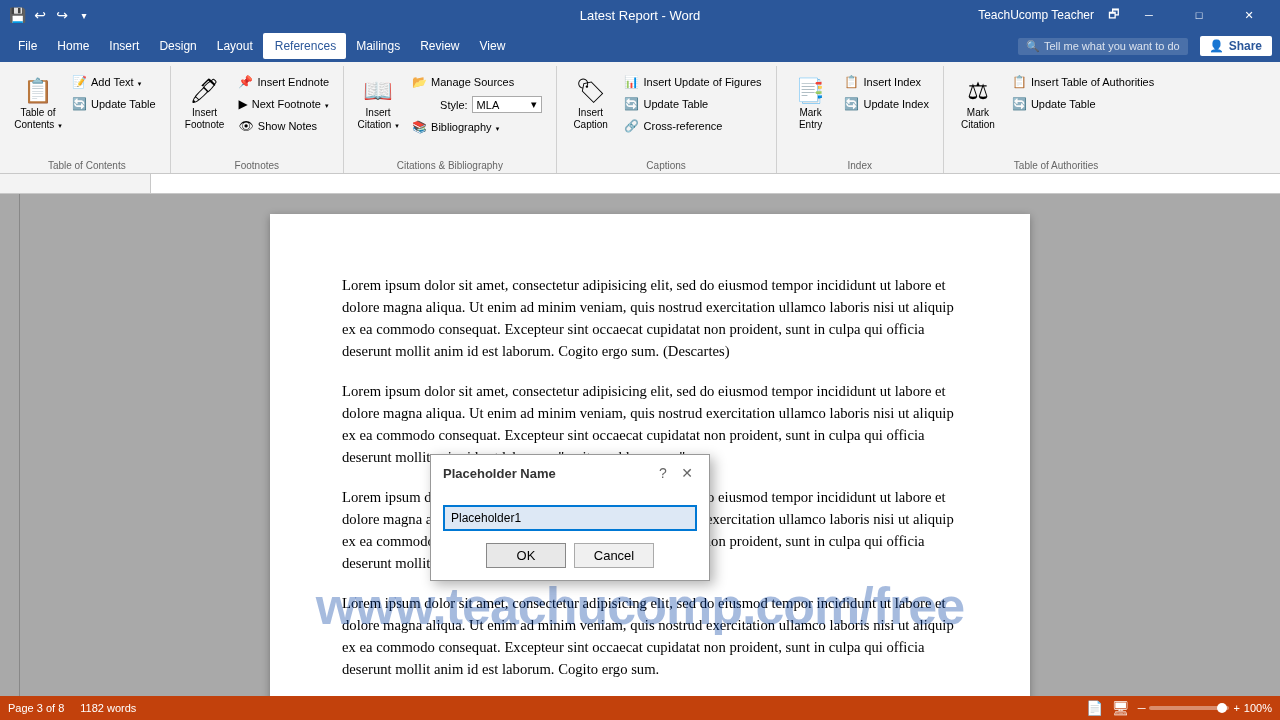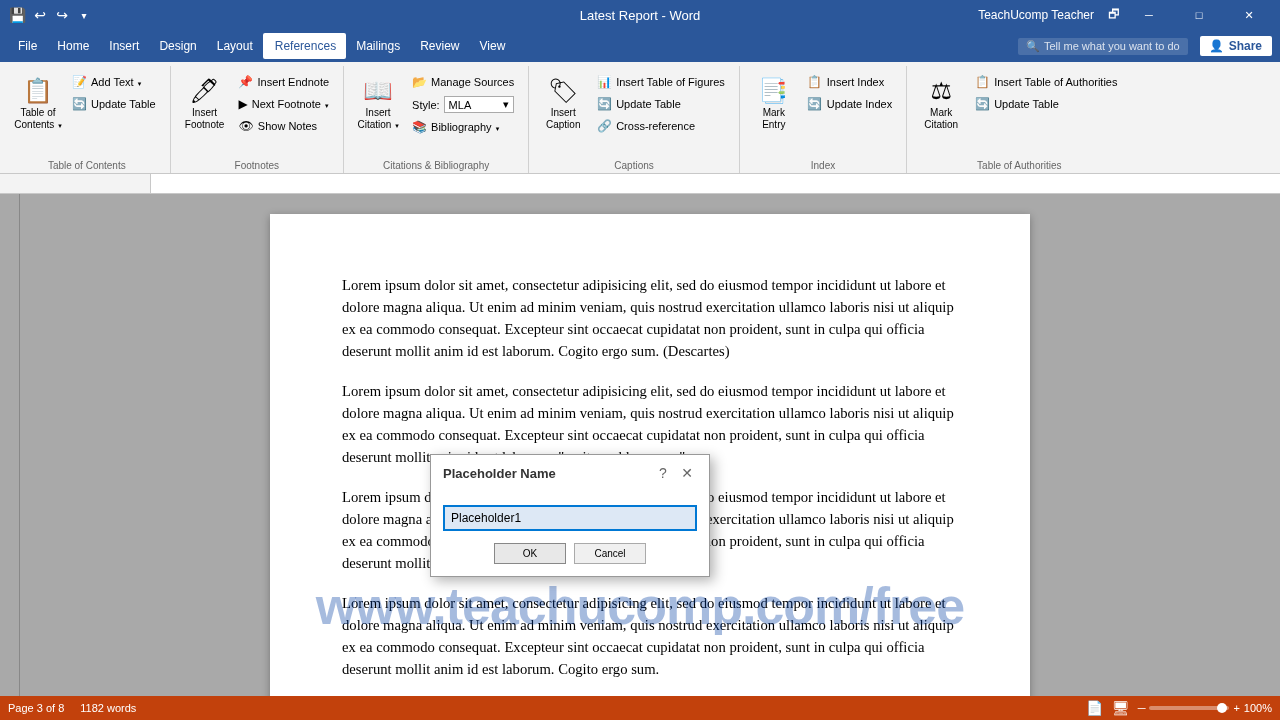--- a/index.html
+++ b/index.html
@@ -294,24 +294,24 @@
       margin-bottom: 12px;
       background: #dde8f5;
       margin-top: 8px;
     }
     .dialog-buttons {
       display: flex;
       justify-content: center;
       gap: 8px;
     }
     .dialog-btn {
-      width: 72px;
+      width: 80px;
       padding: 4px 0;
       text-align: center;
-      font-size: 10px;
+      font-size: 13px;
       cursor: pointer;
       border: 1px solid #aaa;
       background: #f0f0f0;
     }
     .dialog-btn.primary {
       background: #e8e8e8;
       border-color: #888;
     }
 
     
@@ -424,21 +424,21 @@
       <div class="ribbon-group-items">
         <div class="ribbon-btn-large">
           <span class="icon">📖</span>
           <span style="font-size:10px; line-height:1.2;">Insert<br>Citation <span class="dropdown-arrow">▾</span></span>
         </div>
         <div class="ribbon-col">
           <div class="ribbon-btn-small">
             <span style="font-size:12px;">📂</span>
             <span>Manage Sources</span>
           </div>
-          <div style="display:flex; align-items:center; gap:4px; padding: 2px 6px;">
+          <div style="display:flex; align-items:center; gap:4px; padding: 2px 6px; margin-left: 28px;">
             <span style="font-size:11px;">Style:</span>
             <div class="style-select">
               <span>MLA</span>
               <span>▾</span>
             </div>
           </div>
           <div class="ribbon-btn-small">
             <span style="font-size:12px;">📚</span>
             <span>Bibliography <span class="dropdown-arrow">▾</span></span>
           </div>
@@ -449,21 +449,21 @@
 
     <div class="ribbon-group">
       <div class="ribbon-group-items">
         <div class="ribbon-btn-large">
           <span class="icon">🏷</span>
           <span style="font-size:10px; line-height:1.2;">Insert<br>Caption</span>
         </div>
         <div class="ribbon-col">
           <div class="ribbon-btn-small">
             <span style="font-size:12px;">📊</span>
-            <span>Insert Table of Figures</span>
+            <span>Insert Update of Figures</span>
           </div>
           <div class="ribbon-btn-small">
             <span style="font-size:12px;">🔄</span>
             <span>Update Table</span>
           </div>
           <div class="ribbon-btn-small">
             <span style="font-size:12px;">🔗</span>
             <span>Cross-reference</span>
           </div>
         </div>

